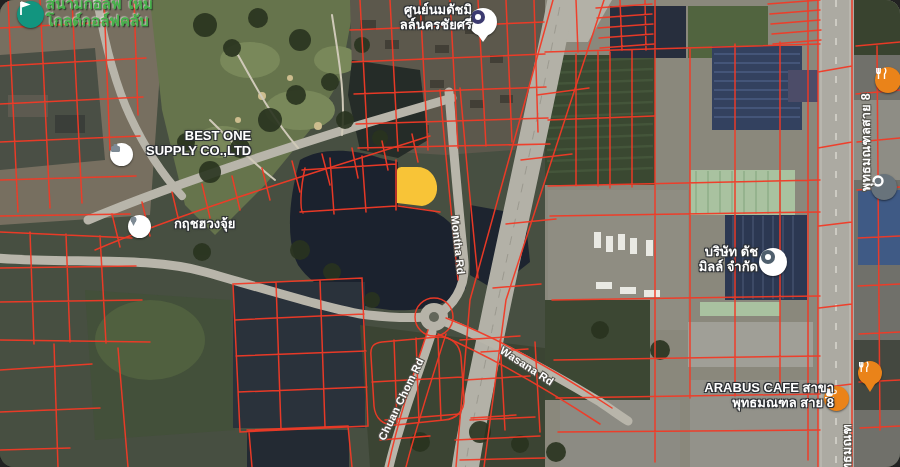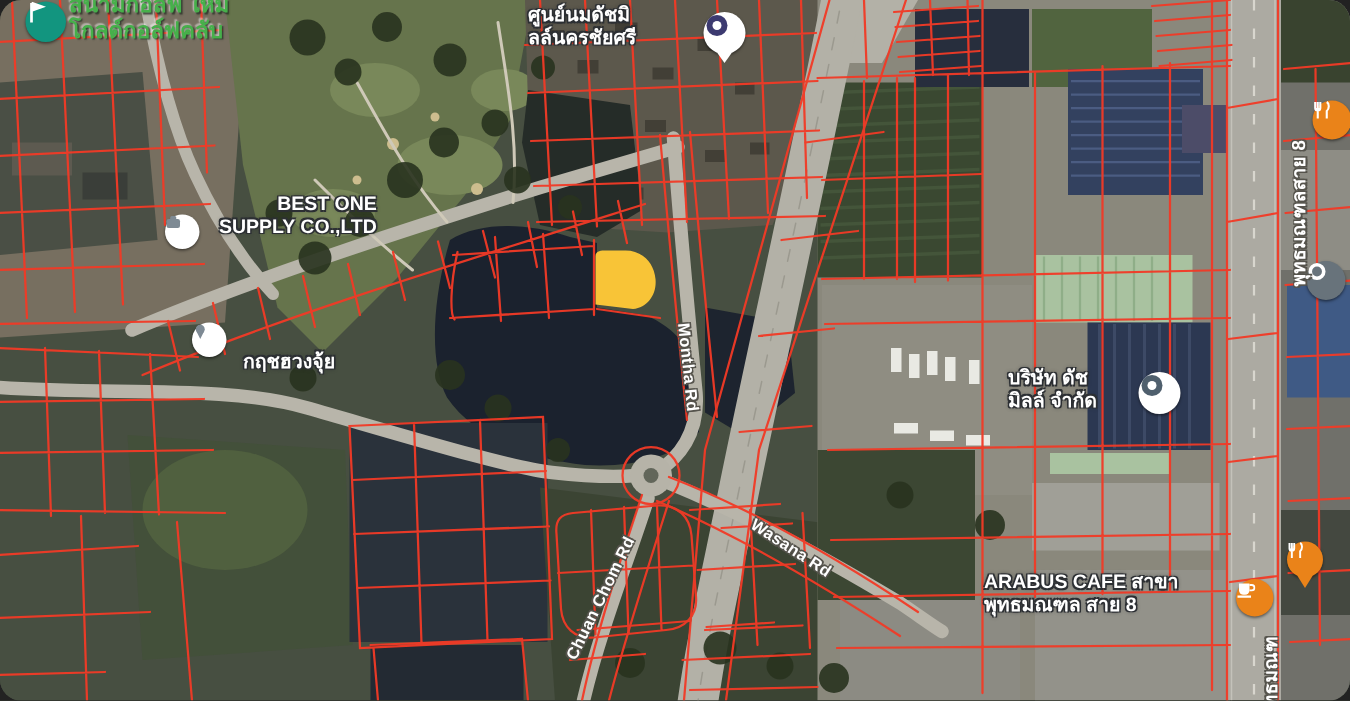--- a/index.html
+++ b/index.html
@@ -2,21 +2,21 @@
 <html><head>
 <meta charset="utf-8">
 <style>
   html,body{margin:0;padding:0;background:#222;}
   #map{position:relative;width:900px;height:467px;overflow:hidden;
        font-family:"Liberation Sans",sans-serif;background:#474f41;cursor:grab;border-radius:14px;}
   #map svg{position:absolute;left:0;top:0;}
   .ov{position:absolute;white-space:nowrap;line-height:1.12;}
   .poi{color:#fff;font-size:13px;font-weight:bold;
        text-shadow:-1px -1px 0 #2c2f33,1px -1px 0 #2c2f33,-1px 1px 0 #2c2f33,1px 1px 0 #2c2f33,0 0 3px #2c2f33;}
-  .poi.center{text-align:left;}
+  .poi.center{text-align:right;}
   .green-lbl{color:#46b04a;font-size:15px;font-weight:bold;
        text-shadow:-1px -1px 1px rgba(255,255,255,.45),1px 1px 1px rgba(30,40,30,.8),0 0 2px rgba(255,255,255,.3);}
   .road-label{color:#fff;font-size:11px;font-weight:bold;letter-spacing:.3px;
        text-shadow:-1px -1px 0 #55534c,1px -1px 0 #55534c,-1px 1px 0 #55534c,1px 1px 0 #55534c;}
   .rot{transform-origin:center center;}
   .badge{position:absolute;border-radius:50%;display:flex;align-items:center;justify-content:center;
          box-shadow:0 1px 2px rgba(0,0,0,.5);}
   .badge.white{background:#fff;}
   .badge.orange{background:#ea8319;}
   .badge.slate{background:#68737b;}
@@ -304,21 +304,21 @@
 <div class="ov green-lbl" style="left:46px;top:-4px;">
   <div>สนามกอล์ฟ ใหม่</div>
   <div>โกลด์กอล์ฟคลับ</div>
 </div>
 
 <div class="ov poi" style="left:146px;top:129px;text-align:right;">
   <div>BEST ONE</div>
   <div>SUPPLY CO.,LTD</div>
 </div>
 
-<div class="ov poi" style="left:162px;top:217px;margin-top:17px;"><span>กฤชฮวงจุ้ย</span></div>
+<div class="ov poi" style="left:174px;top:217px;"><span>กฤชฮวงจุ้ย</span></div>
 
 <div class="ov poi center" style="left:352px;top:3px;width:120px;">
   <div>ศูนย์นมดัชมิ</div>
   <div>ลล์นครชัยศรี</div>
 </div>
 
 <div class="ov poi center" style="left:672px;top:245px;width:86px;">
   <div>บริษัท ดัช</div>
   <div>มิลล์ จำกัด</div>
 </div>

